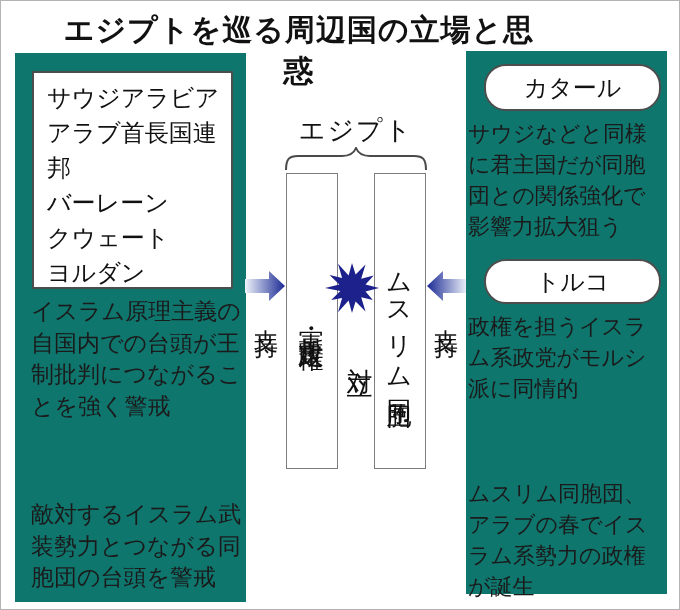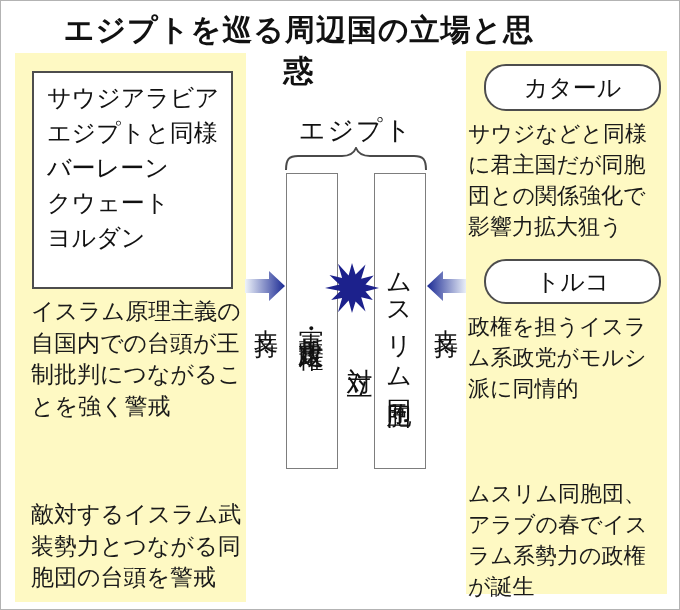--- a/index.html
+++ b/index.html
@@ -8,21 +8,21 @@
     border:1px solid #b3b3b3;background:#ffffff;
     font-family:"Liberation Sans",sans-serif;color:#111;
     overflow:hidden;
   }
   .title{
     position:absolute;left:60px;top:9px;width:476px;
     font-size:30px;font-weight:bold;text-align:center;letter-spacing:1px;
     color:#111;
   }
   .panel{
-    position:absolute;background:#fef9c3;
+    position:absolute;background:#0f766e;
   }
   #left-panel{left:14px;top:52px;width:231px;height:549px;}
   #right-panel{left:465px;top:50px;width:201px;height:543px;}
   .white-box{
     position:absolute;background:#fff;border:2px solid #4d4d4d;
     box-sizing:border-box;
   }
   #country-box{left:17px;top:18px;width:201px;height:218px;
     font-size:24px;line-height:35px;padding:7px 4px 0 13px;}
   #israel-box{left:15px;top:392px;width:202px;height:46px;
@@ -76,21 +76,21 @@
 </head>
 <body>
 
 <div id="figure">
 
   <div class="title">エジプトを巡る周辺国の立場と思惑</div>
 
   <div id="left-panel" class="panel">
     <div id="country-box" class="white-box">
         <div>サウジアラビア</div>
-        <div>エジプトと同様</div>
+        <div>アラブ首長国連邦</div>
         <div>バーレーン</div>
         <div>クウェート</div>
         <div>ヨルダン</div>
       </div>
     <div id="left-note-1" class="note">イスラム原理主義の自国内での台頭が王制批判につながることを強く警戒</div>
     <div id="left-note-2" class="note">敵対するイスラム武装勢力とつながる同胞団の台頭を警戒</div>
   </div>
 
   <div id="egypt-label">エジプト</div>
 

